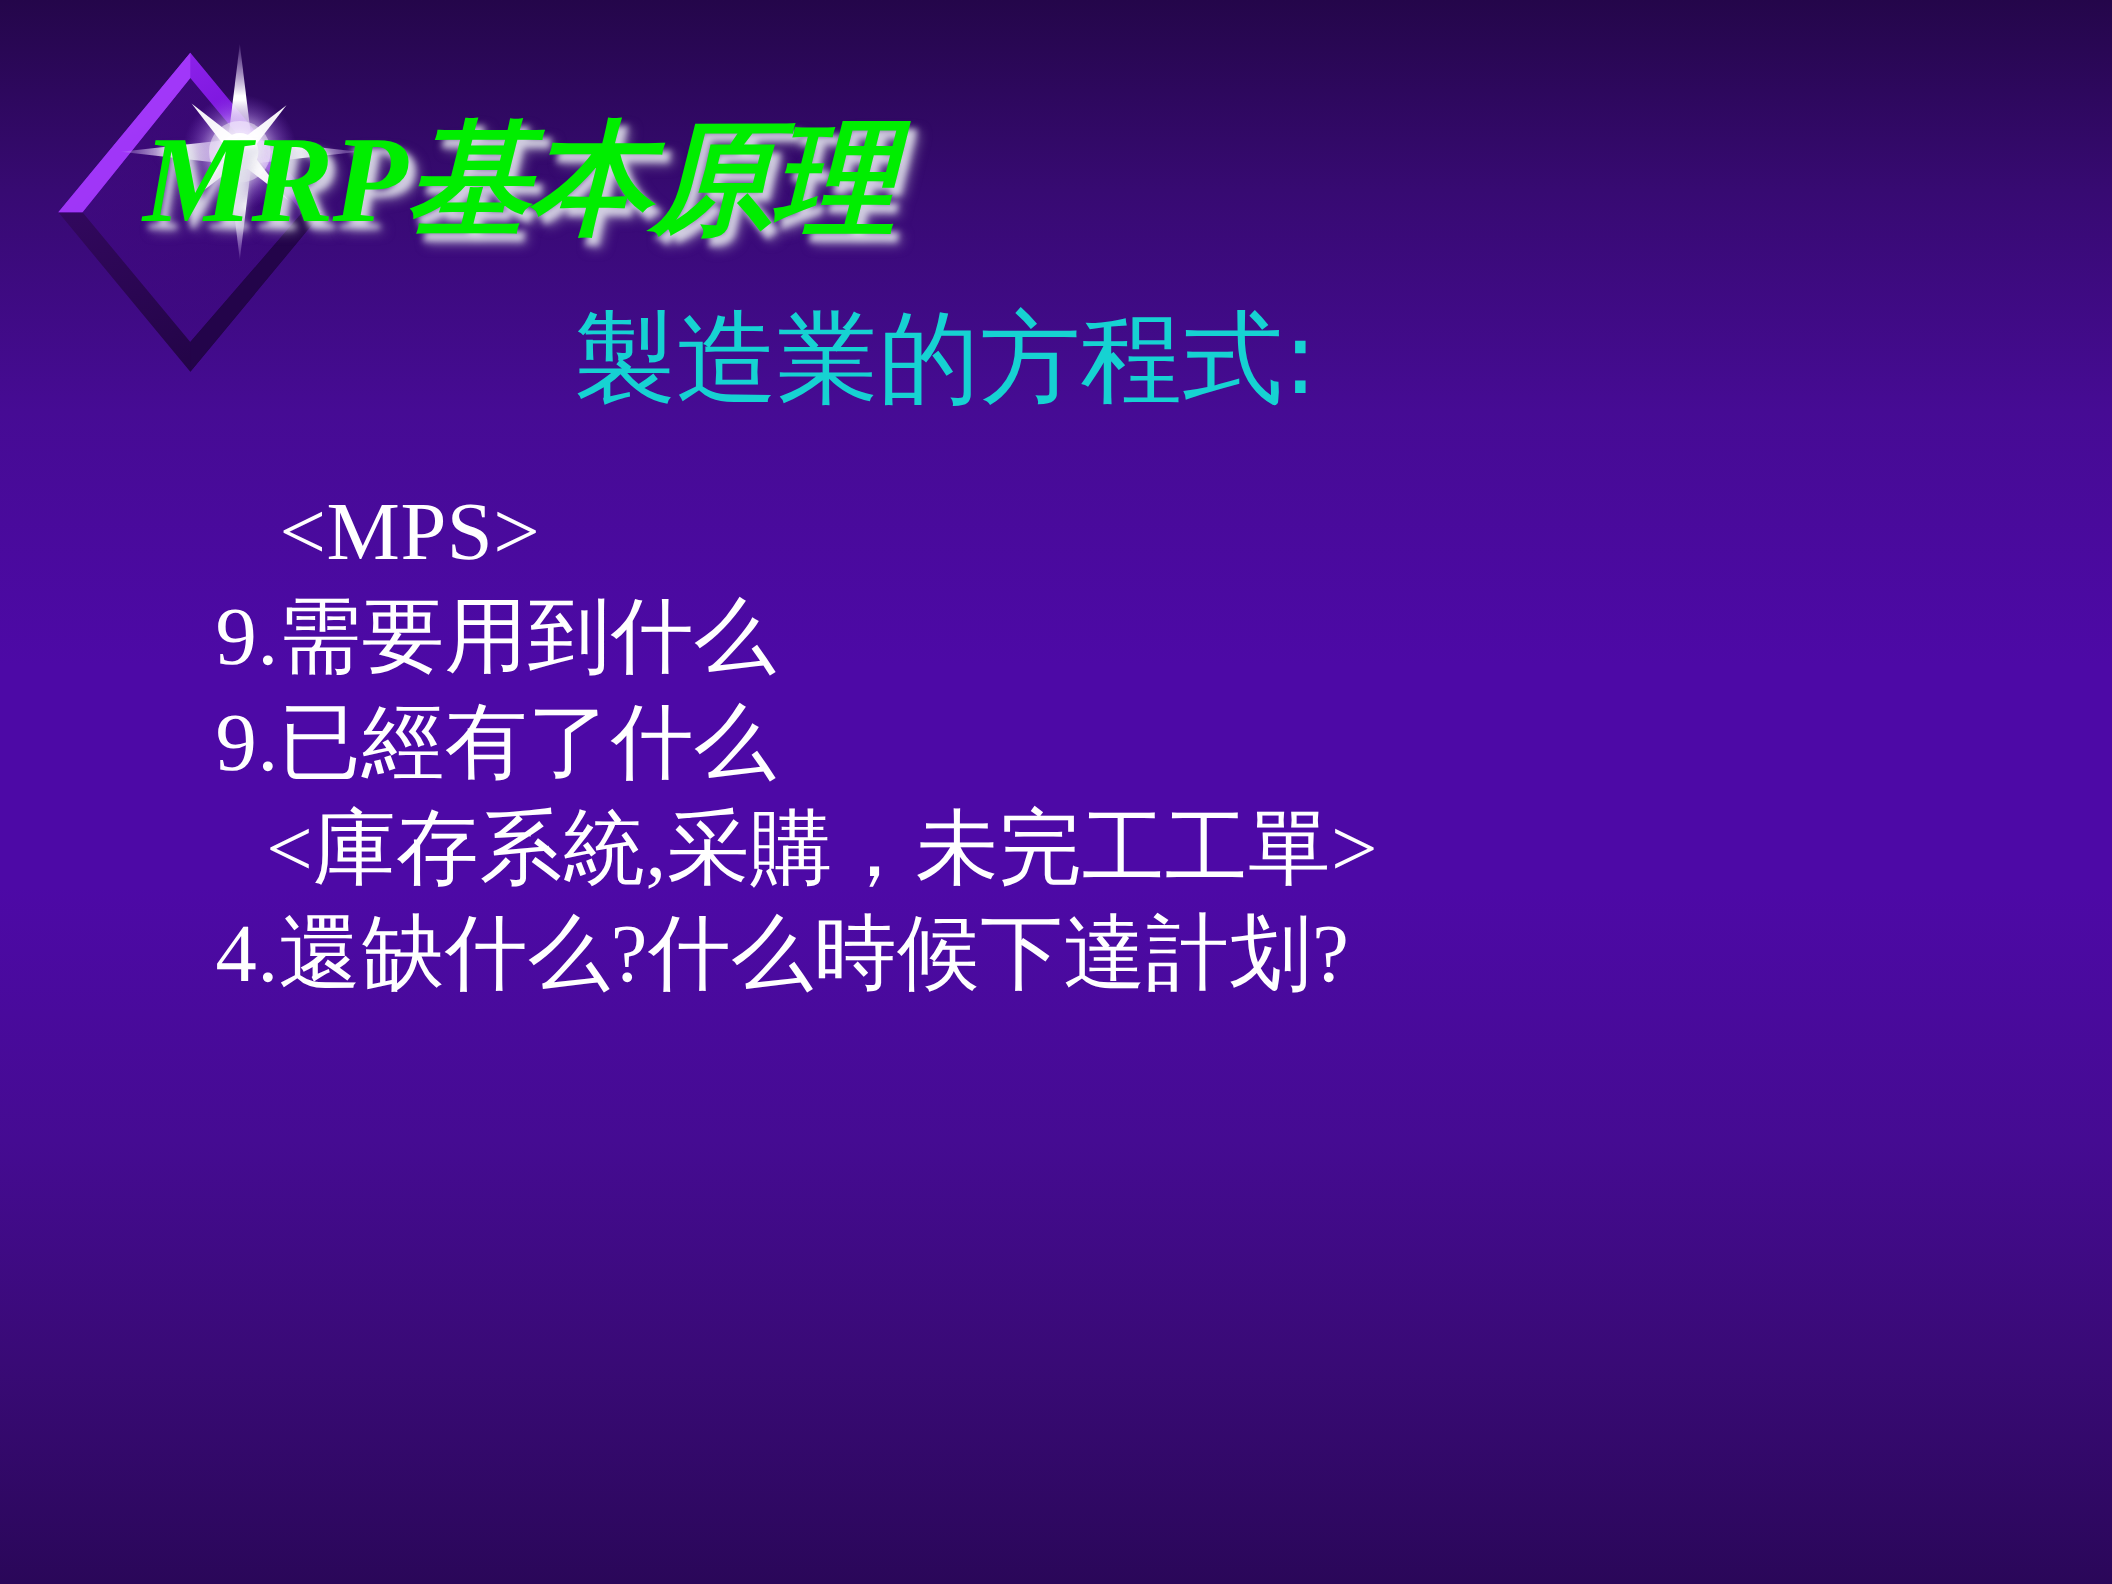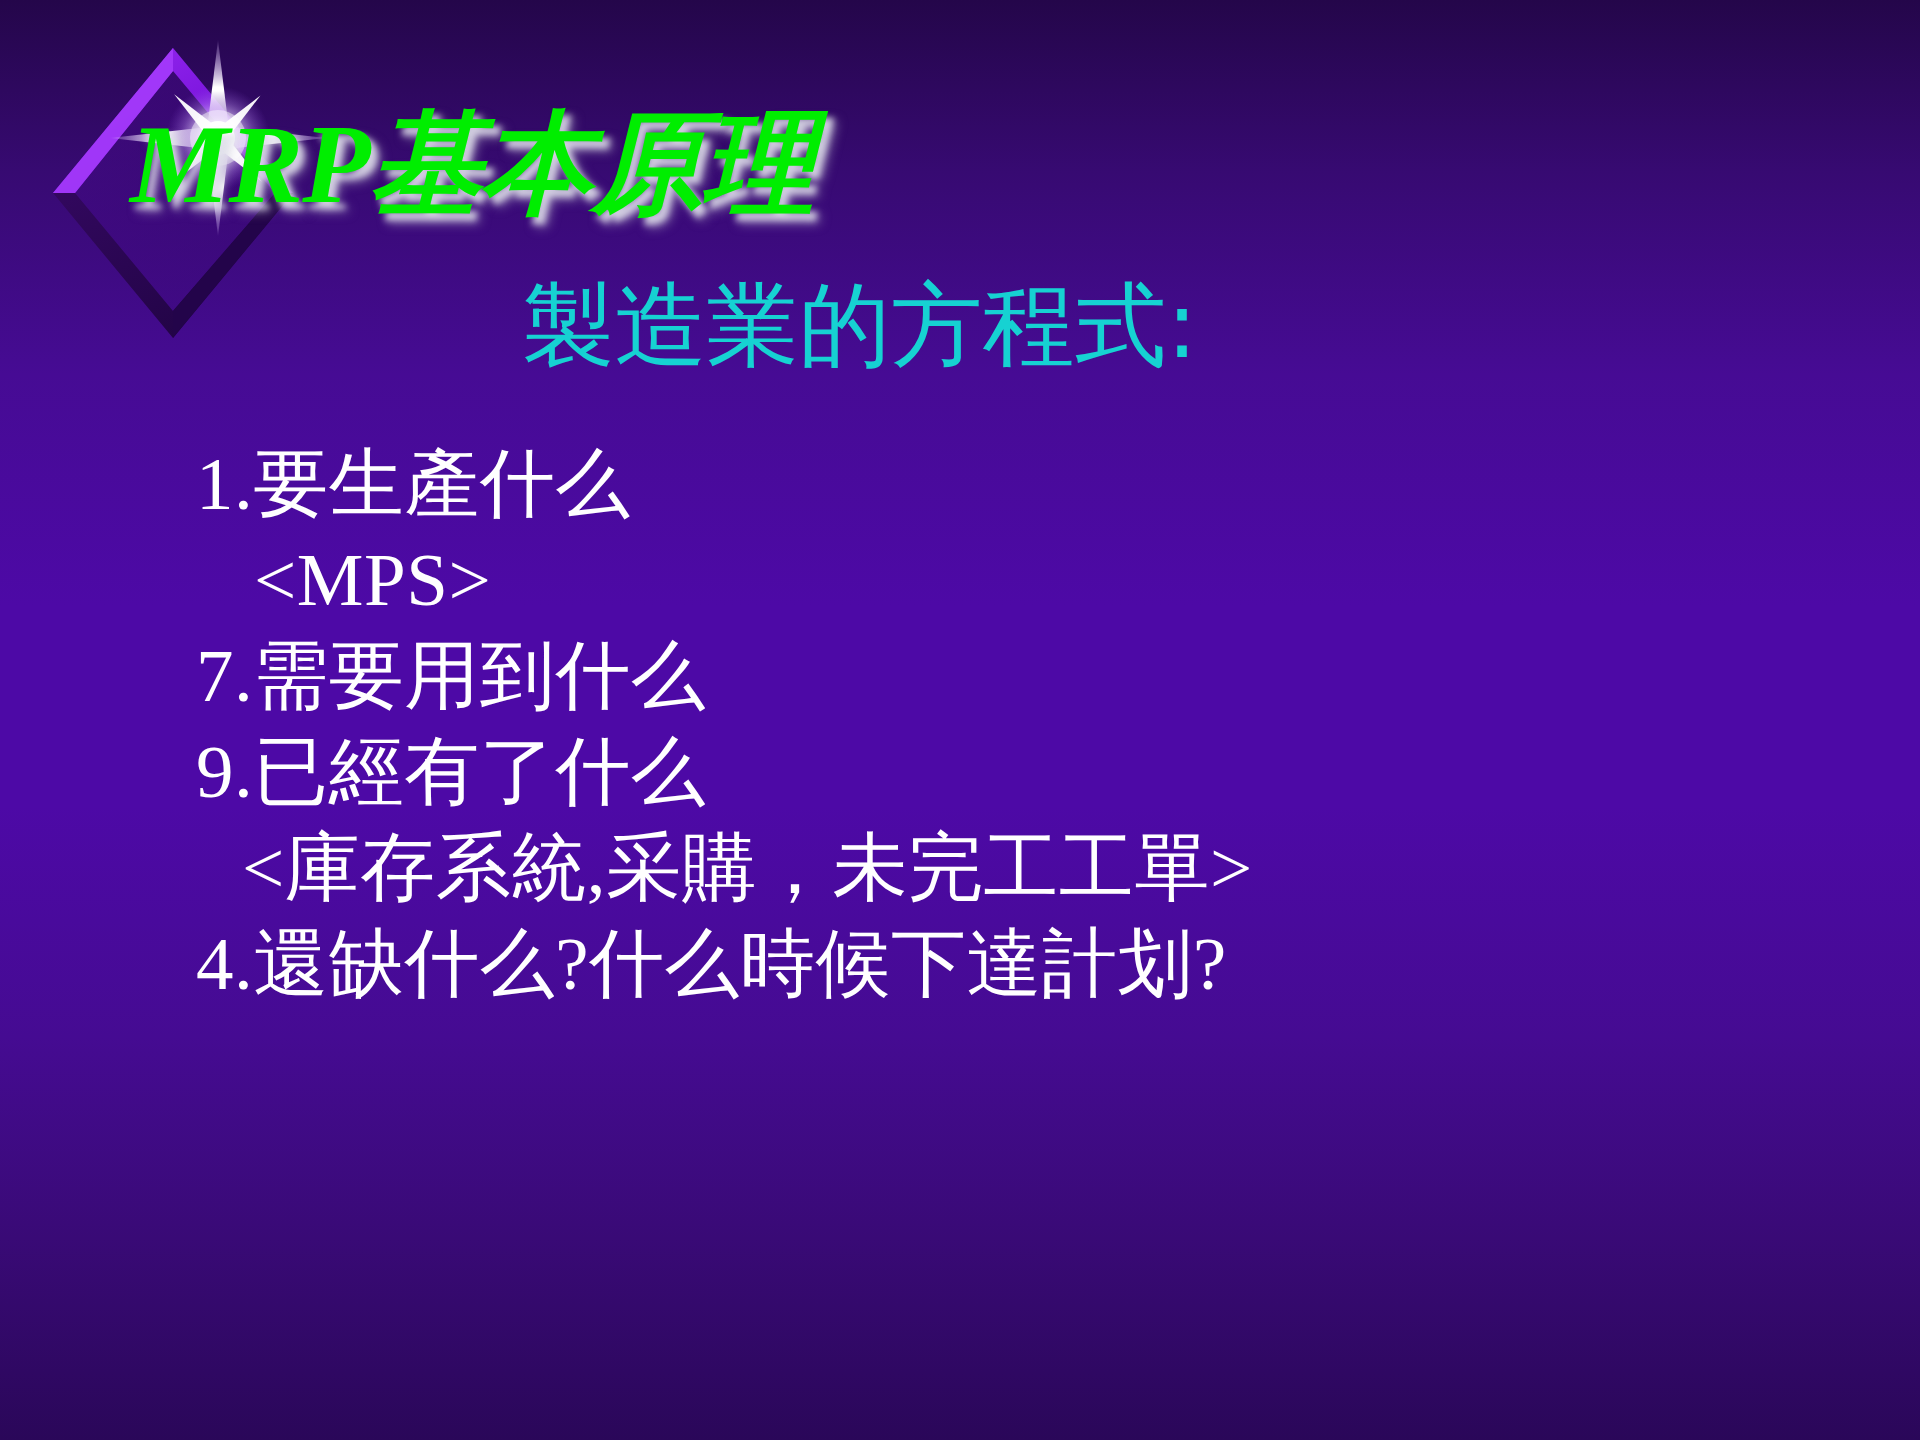--- a/index.html
+++ b/index.html
@@ -172,21 +172,20 @@
         <circle r="28" fill="#ffffff" opacity="0.45"></circle>
       </g>
     </svg>
   </div>
 
   <div id="title">MRP基本原理</div>
 
   <div id="subtitle">製造業的方程式:</div>
 
   <div id="body-block">
-    <div class="body-line">1.要生產什么</div>
     <div class="body-line indent">&lt;MPS&gt;</div>
-    <div class="body-line">7.需要用到什么</div>
+    <div class="body-line">9.需要用到什么</div>
     <div class="body-line">9.已經有了什么</div>
     <div class="body-line indent2">&lt;庫存系統,采購，未完工工單&gt;</div>
     <div class="body-line">4.還缺什么?什么時候下達計划?</div>
   </div>
 
 </div>
 
 </body></html>

